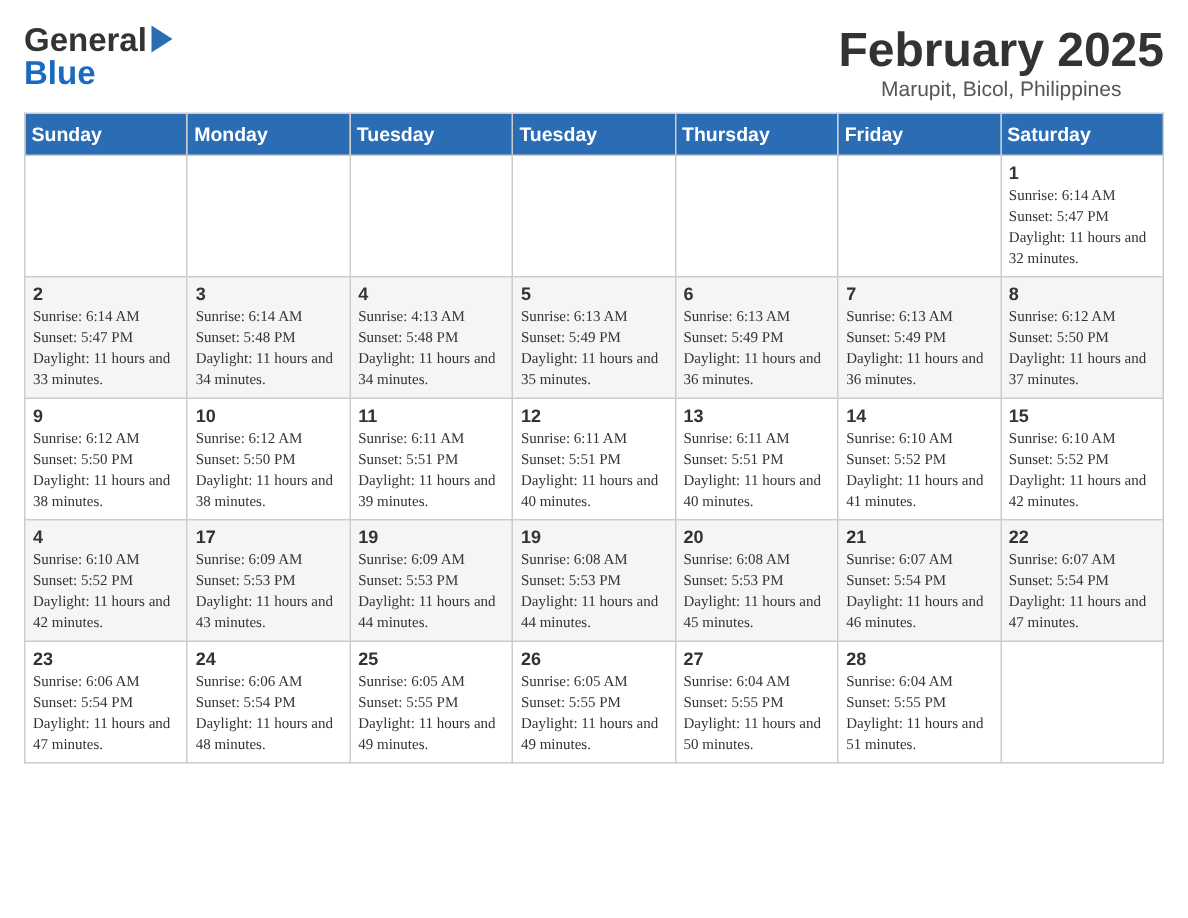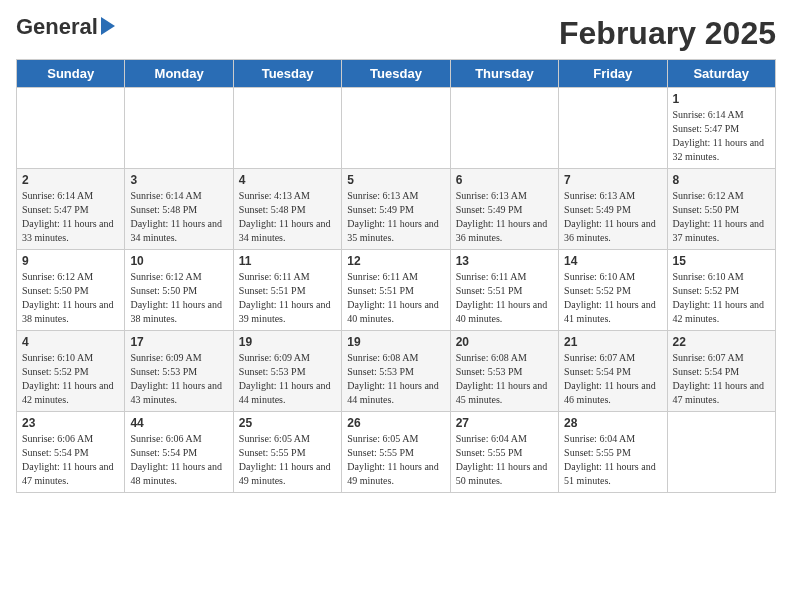--- a/index.html
+++ b/index.html
@@ -45,21 +45,21 @@
       width: 100%;
       border-collapse: collapse;
       border: 1px solid #ccc;
     }
     .calendar th {
       background-color: #2a6db5;
       color: #fff;
       font-size: 13px;
       font-weight: bold;
       padding: 6px 4px;
-      text-align: center;
+      text-align: left;
       border: 1px solid #ccc;
     }
     .calendar td {
       vertical-align: top;
       padding: 4px 5px;
       border: 1px solid #ccc;
       width: 108px;
       min-height: 80px;
       font-size: 10.5px;
       color: #333;
@@ -108,24 +108,26 @@
 </head>
 <body>
 
 <div class="header">
   <div class="logo-wrap">
     <div class="logo-text-wrap">
       <div class="logo-row">
         <span class="logo-general">General</span>
         <div class="triangle"></div>
       </div>
+      <span class="logo-blue">Blue</span>
     </div>
   </div>
   <div class="title-block">
     <div class="month-year">February 2025</div>
+    <div class="location">Marupit, Bicol, Philippines</div>
   </div>
 </div>
 
 <table class="calendar">
   <thead>
     <tr>
     <th>Sunday</th>
         <th>Monday</th>
         <th>Tuesday</th>
         <th>Tuesday</th>
@@ -282,21 +284,21 @@
         </td>
       </tr>
       <tr>
         <td>
           <span class="day-num">23</span>
           <div class="day-info">Sunrise: 6:06 AM
 Sunset: 5:54 PM
 Daylight: 11 hours and 47 minutes.</div>
         </td>
         <td>
-          <span class="day-num">44</span>
+          <span class="day-num">24</span>
           <div class="day-info">Sunrise: 6:06 AM
 Sunset: 5:54 PM
 Daylight: 11 hours and 48 minutes.</div>
         </td>
         <td>
           <span class="day-num">25</span>
           <div class="day-info">Sunrise: 6:05 AM
 Sunset: 5:55 PM
 Daylight: 11 hours and 49 minutes.</div>
         </td>

